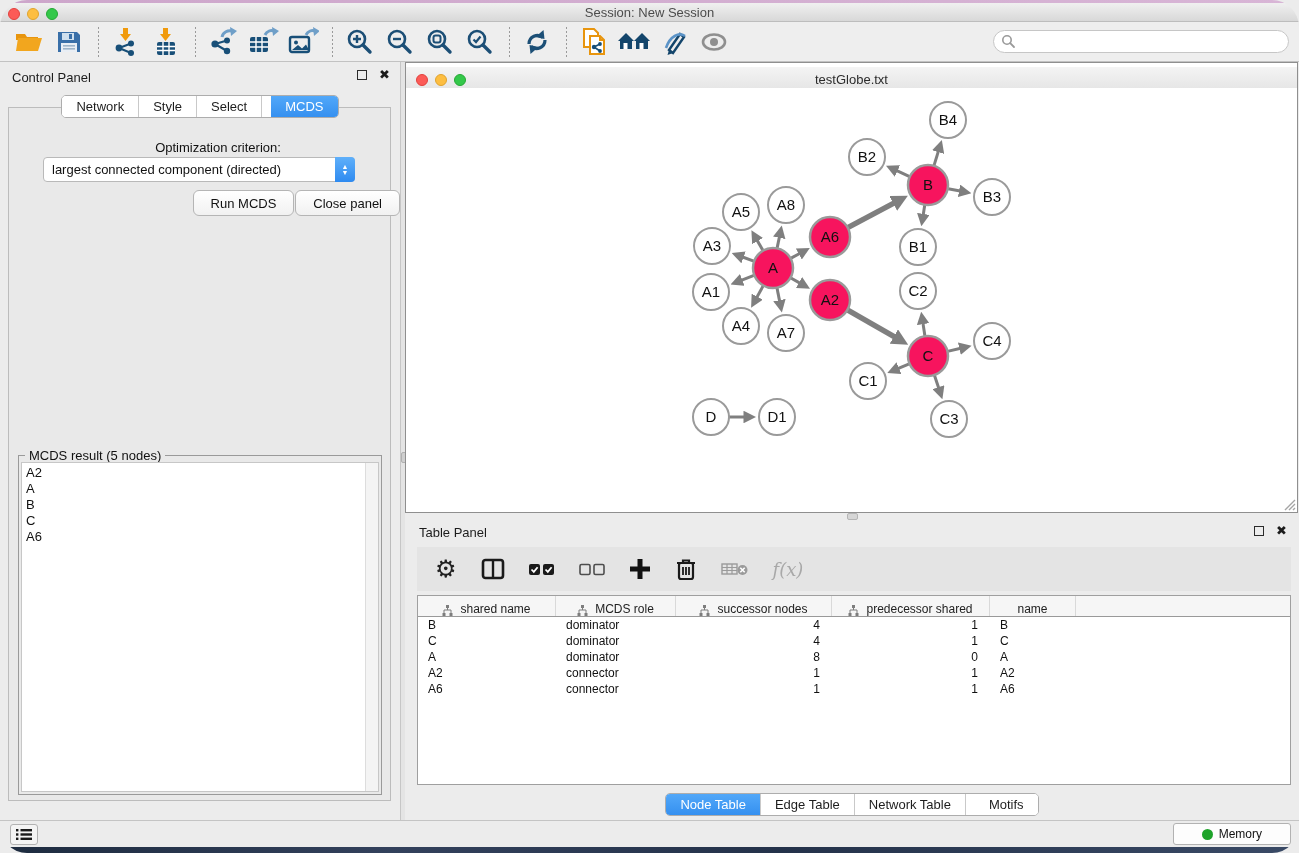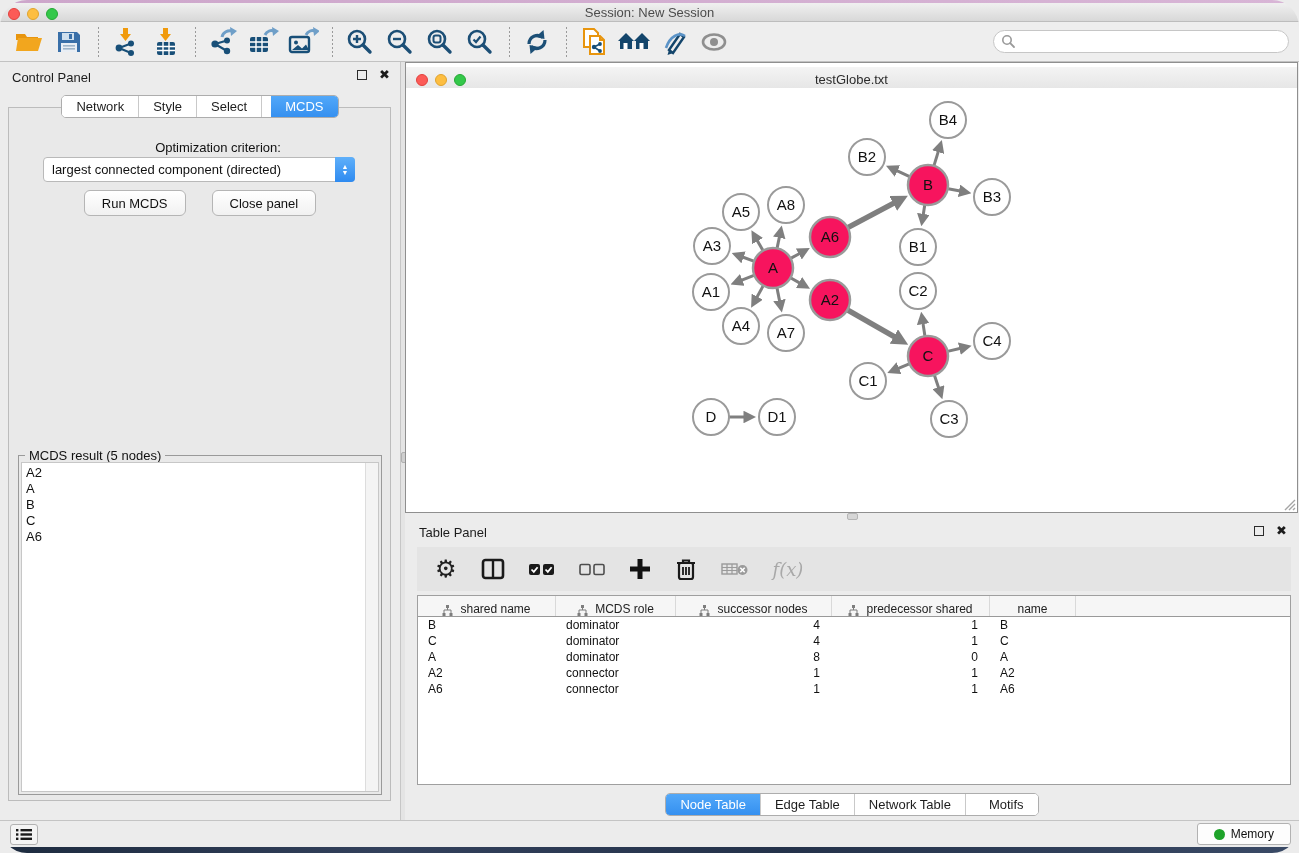--- a/index.html
+++ b/index.html
@@ -50,21 +50,21 @@
   .seg .seg-btn:last-child { border-right:none;margin-left:9px; }
   .seg .seg-btn.sel { background:linear-gradient(#52a8f9,#3590f0); color:#fff; }
   .opt-label { position:absolute; left:0; right:0; top:78px; text-align:center;
     font-size:13px; color:#111;padding-left:36px; }
   .dropdown { position:absolute; left:43px; top:95px; width:312px; height:25px; background:#fff;
     border:1px solid #b9b9b9; border-radius:4px; display:flex; align-items:center; }
   .dropdown .dval { flex:1; font-size:13px; color:#111; padding-left:8px; white-space:nowrap; }
   .dd-stepper { width:20px; height:25px; margin-right:-1px; border-radius:0 4px 4px 0;
     background:linear-gradient(#5fb0fa,#2e8af0); display:flex; flex-direction:column;
     align-items:center; justify-content:center; color:#fff; font-size:7px; line-height:6px; }
-  .cp-buttons { position:absolute; left:0; right:0; top:128px; display:flex; justify-content:center; gap:26px; }
+  .cp-buttons { position:absolute; left:0; right:0; top:128px; display:flex; justify-content:flex-end; gap:1px; }
   .pushbtn { height:26px; padding:0 17px; background:linear-gradient(#ffffff,#f1f1f1);
     border:1px solid #b5b5b5; border-radius:6px; font-size:13px; color:#111;
     display:flex; align-items:center; }
   .groupbox { position:absolute; left:18px; top:393px; width:364px; height:340px;
     border:1px solid #9a9a9a; background:#e9e9e9; }
   .groupbox .legend { position:absolute; left:6px; top:-8px; background:#e9e9e9;
     padding:0 4px; font-size:13px; color:#111; }
   .mcds-list { position:absolute; left:2px; top:6px; right:2px; bottom:2px; background:#fff;
     border:1px solid #c7c7c7; font-size:13px; color:#111; padding:2px 0 0 4px; line-height:16px; }
   .mcds-scroll { position:absolute; right:0; top:0; bottom:0; width:13px; background:#f4f4f4;
@@ -109,21 +109,21 @@
   .td.num { text-align:right; padding-right:12px; }
   .bottom-tabs { position:absolute; left:0; right:0; top:272px; display:flex; justify-content:center; }
 
   
   .statusbar { position:absolute; left:0; top:820px; width:100%; height:27px; background:#ececec;
     border-top:1px solid #c4c4c4; }
   .list-btn { position:absolute; left:10px; top:3px; width:28px; height:21px; background:#f4f4f4;
     border:1px solid #b2b2b2; border-radius:3px; display:flex; align-items:center; justify-content:center; }
   .memory-btn { position:absolute; right:8px; top:2px; height:22px; background:#fdfdfd;
     border:1px solid #b2b2b2; border-radius:3px; display:flex; align-items:center;
-    gap:6px; padding:0 16px; font-size:12px; color:#111; }
+    gap:6px; padding:0 28px; font-size:12px; color:#111; }
   .memdot { width:11px; height:11px; border-radius:50%; background:#1ea32a; }
   .desktop-bottom { position:absolute; left:0; top:847px; width:100%; height:6px;
     background:linear-gradient(90deg,#1d2b3f,#33415c 30%,#24324a 60%,#3a4a66); }
 </style>
 </head>
 <body>
 
 <div id="app">
 
   <div class="desktop-edge"></div>

